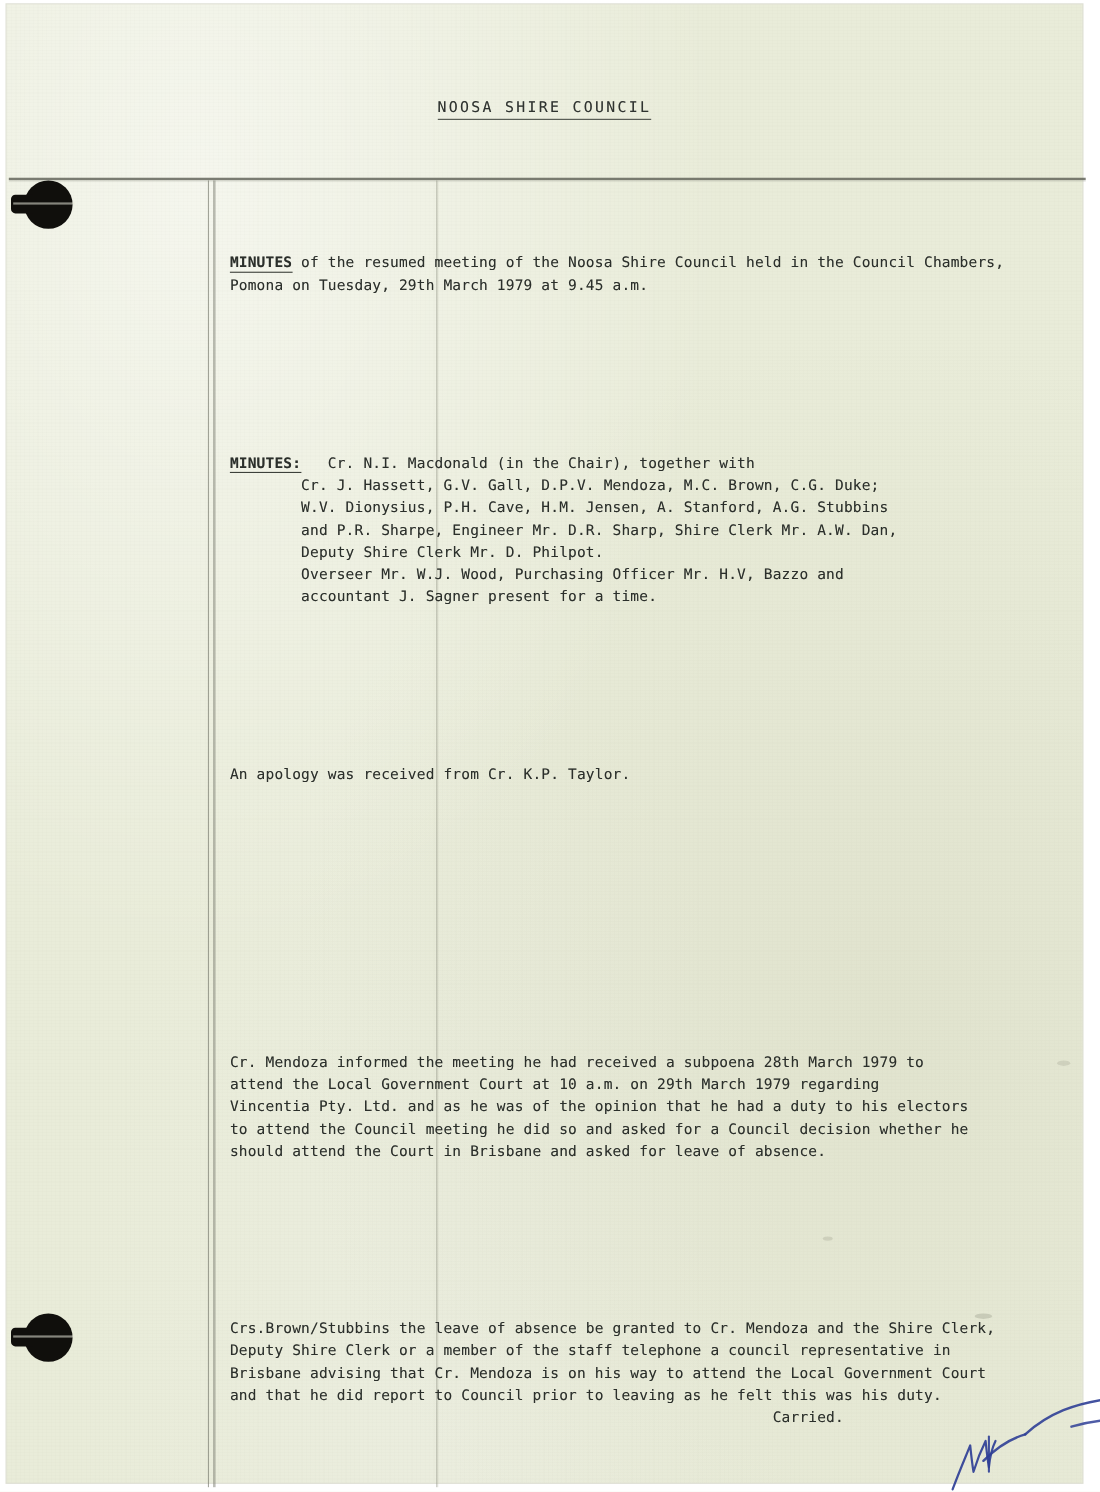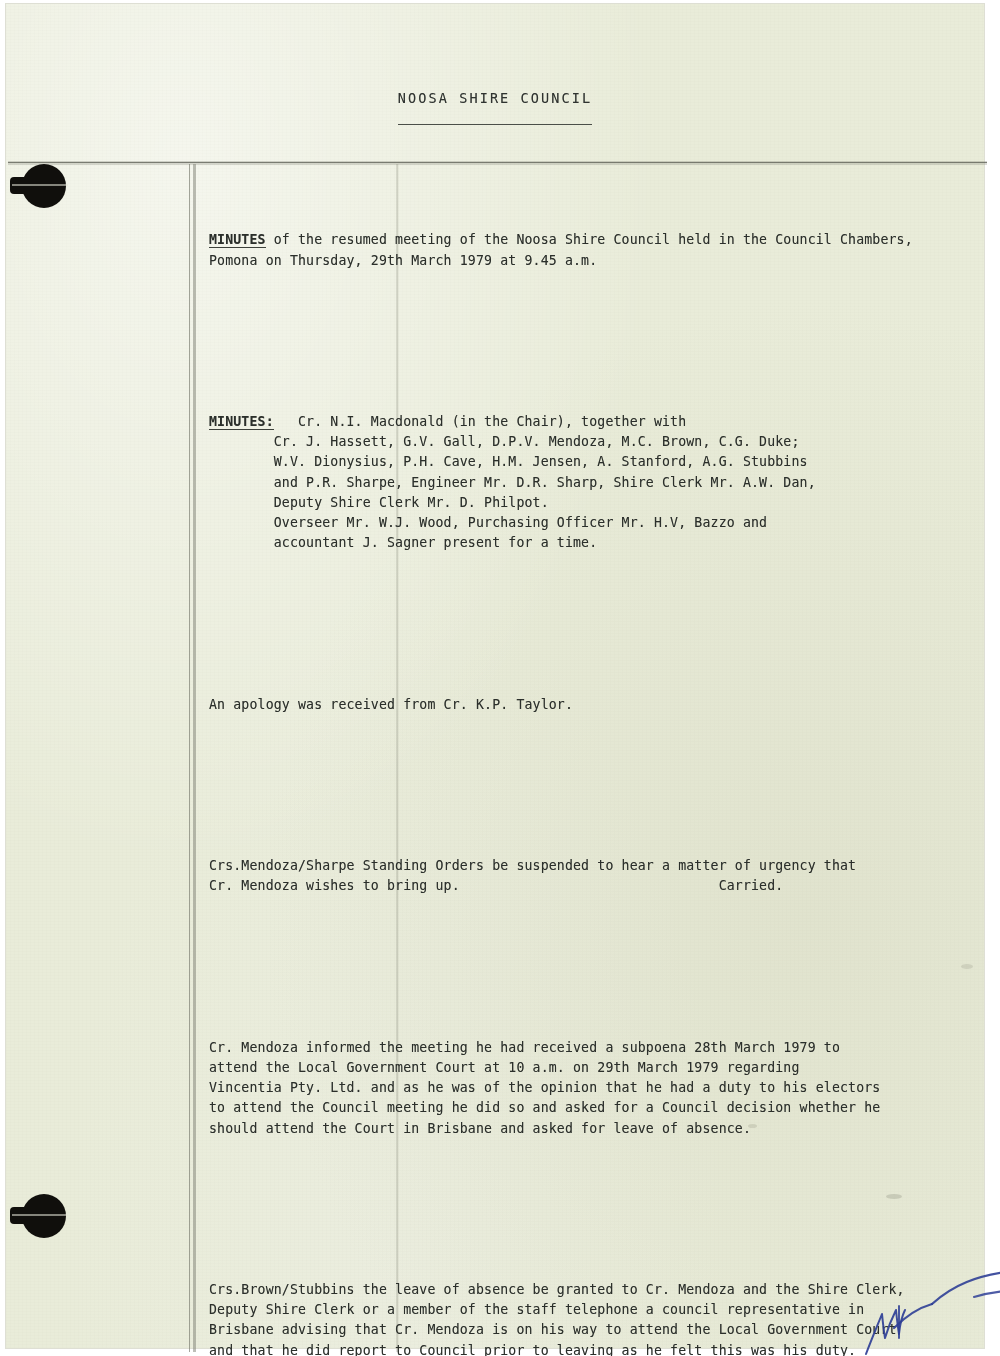--- a/index.html
+++ b/index.html
@@ -114,21 +114,21 @@
     top: 86px;
     width: 978px;
     text-align: center;
     font-size: 13.5px;
     letter-spacing: 2.1px;
     color: #2f3330;
     white-space: pre;
   }
   #doc-title span {
     border-bottom: 1px solid #4a4e48;
-    padding-bottom: 18px;
+    padding-bottom: 2px;
   }
 
   #body-text {
     position: absolute;
     left: 203px;
     top: 186px;
     width: 760px;
     font-size: 13.2px;
     line-height: 20.2px;
     color: #2b2f2b;
@@ -183,40 +183,38 @@
   </div>
 
   <div class="smudge" id="sm1"></div>
   <div class="smudge" id="sm2"></div>
   <div class="smudge" id="sm3"></div>
 
   <div id="doc-title"><span>NOOSA SHIRE COUNCIL</span></div>
 
   <div id="body-text">
     <div class="blk"><span class="u">MINUTES</span><span> of the resumed meeting of the Noosa Shire Council held in the Council Chambers,
-Pomona on Thursday, 29th March 1979 at 9.45 a.m.</span></div>
+Pomona on Tuesday, 29th March 1979 at 9.45 a.m.</span></div>
 
     <div class="gap-1"></div>
 
     <div class="blk"><span class="u">MINUTES:</span><span>   Cr. N.I. Macdonald (in the Chair), together with
         Cr. J. Hassett, G.V. Gall, D.P.V. Mendoza, M.C. Brown, C.G. Duke;
         W.V. Dionysius, P.H. Cave, H.M. Jensen, A. Stanford, A.G. Stubbins
         and P.R. Sharpe, Engineer Mr. D.R. Sharp, Shire Clerk Mr. A.W. Dan,
         Deputy Shire Clerk Mr. D. Philpot.
         Overseer Mr. W.J. Wood, Purchasing Officer Mr. H.V, Bazzo and
         accountant J. Sagner present for a time.</span></div>
 
     <div class="gap-1"></div>
 
     <div class="blk">An apology was received from Cr. K.P. Taylor.</div>
 
     <div class="gap-1"></div>
 
-    <div class="blk">Crs.Mendoza/Sharpe Standing Orders be suspended to hear a matter of urgency that
-Cr. Mendoza wishes to bring up.                                Carried.</div>
 
     <div class="gap-1"></div>
 
     <div class="blk">Cr. Mendoza informed the meeting he had received a subpoena 28th March 1979 to
 attend the Local Government Court at 10 a.m. on 29th March 1979 regarding
 Vincentia Pty. Ltd. and as he was of the opinion that he had a duty to his electors
 to attend the Council meeting he did so and asked for a Council decision whether he
 should attend the Court in Brisbane and asked for leave of absence.</div>
 
     <div class="gap-1"></div>

